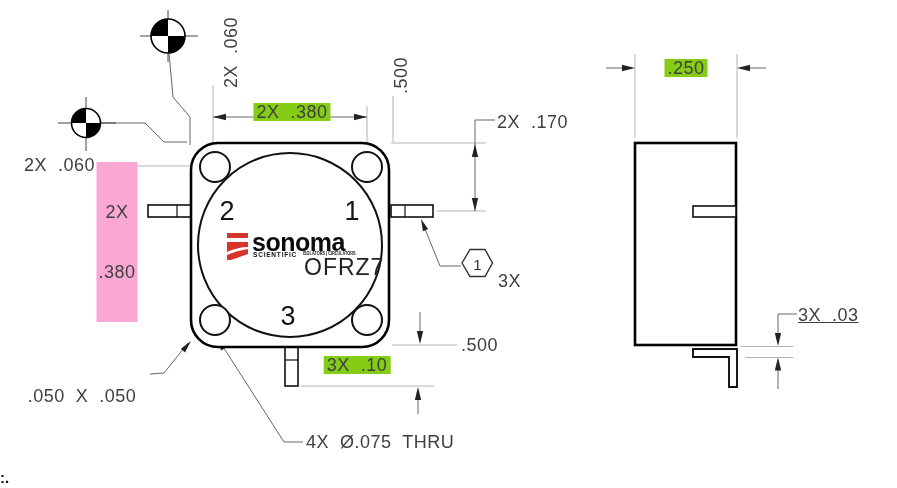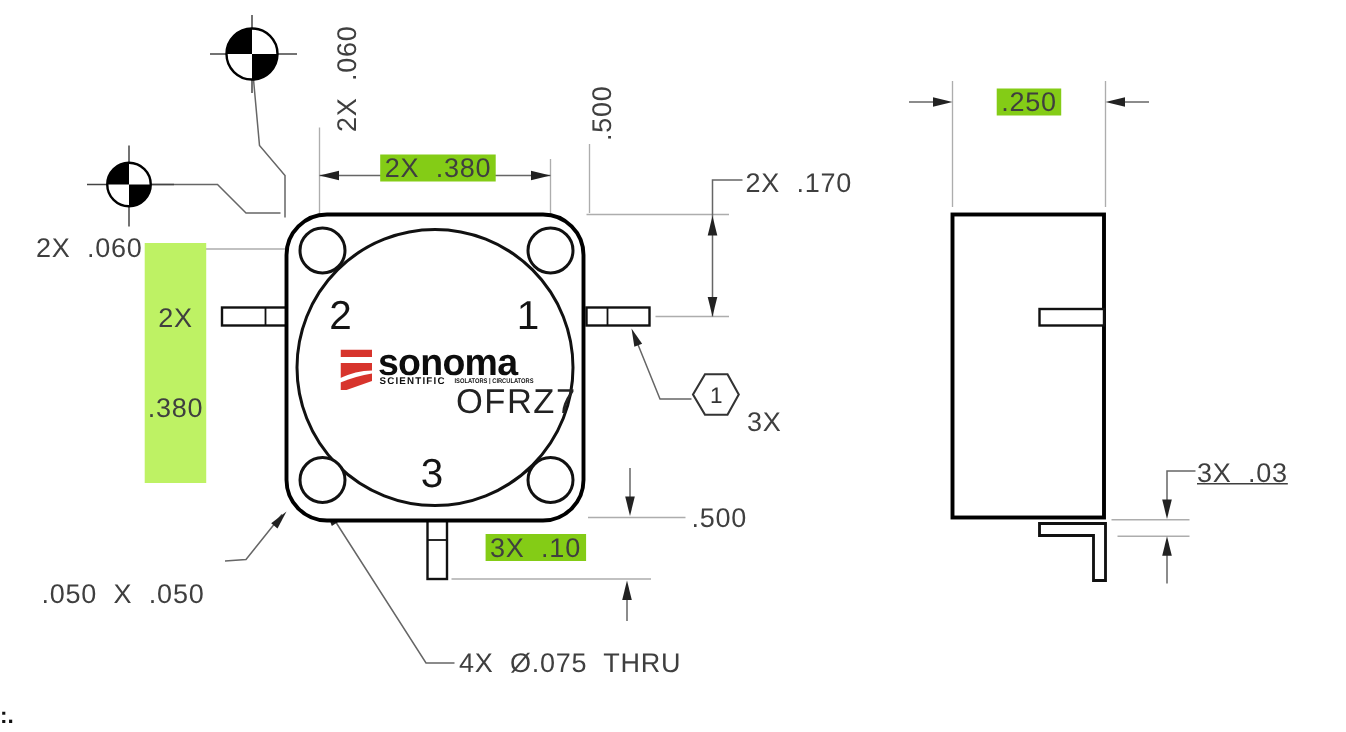--- a/index.html
+++ b/index.html
@@ -6,21 +6,21 @@
   #sheet{position:relative;width:897px;height:488px;background:#fff;overflow:hidden;
          font-family:"Liberation Sans","DejaVu Sans",sans-serif;}
   #linework{position:absolute;left:0;top:0;}
   .txt{position:absolute;white-space:pre;line-height:1;color:#3f3f3f;
        font-size:18px;letter-spacing:.5px;}
   .onln{background:#84cc16;padding:0 3px;text-align:center;}
   .ctr{transform:translate(-50%,-50%);}
   .rot{transform-origin:0 0;transform:rotate(-90deg);}
   .port{font-size:27px;color:#141414;font-weight:500;letter-spacing:0;}
   .note-c{text-align:center;line-height:20.5px;}
-  .stack{text-align:center;line-height:20px;background:#bef264;padding:0 2px;}
+  .stack{text-align:center;line-height:20px;background:#f9a8d4;padding:0 2px;}
   .brand{font-size:25px;font-weight:bold;letter-spacing:-.5px;color:#0d0d0d;}
   .brand-sub{font-size:6.5px;font-weight:bold;letter-spacing:.8px;color:#111;}
   .brand-tag{font-size:4.5px;font-weight:bold;letter-spacing:0;color:#111;
              transform:scaleX(.85);transform-origin:0 0;}
   .model{font-size:23px;letter-spacing:1px;color:#222;margin-left:40px;}
   .flag1{font-size:15px;color:#333;letter-spacing:0;}
   .artifact{font-size:15px;font-weight:bold;color:#111;letter-spacing:0;}
 </style>
 </head>
 <body>

